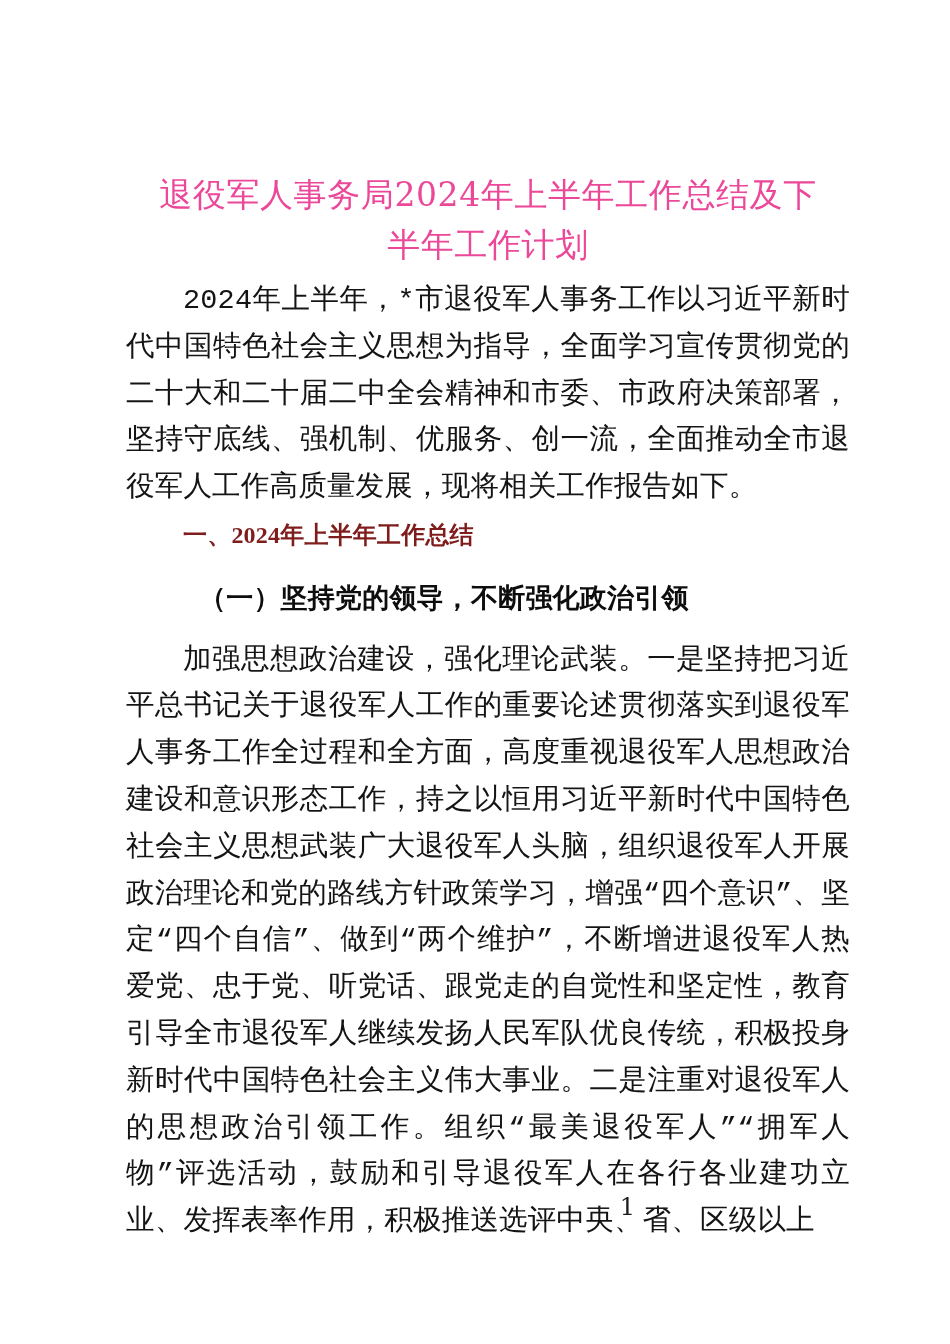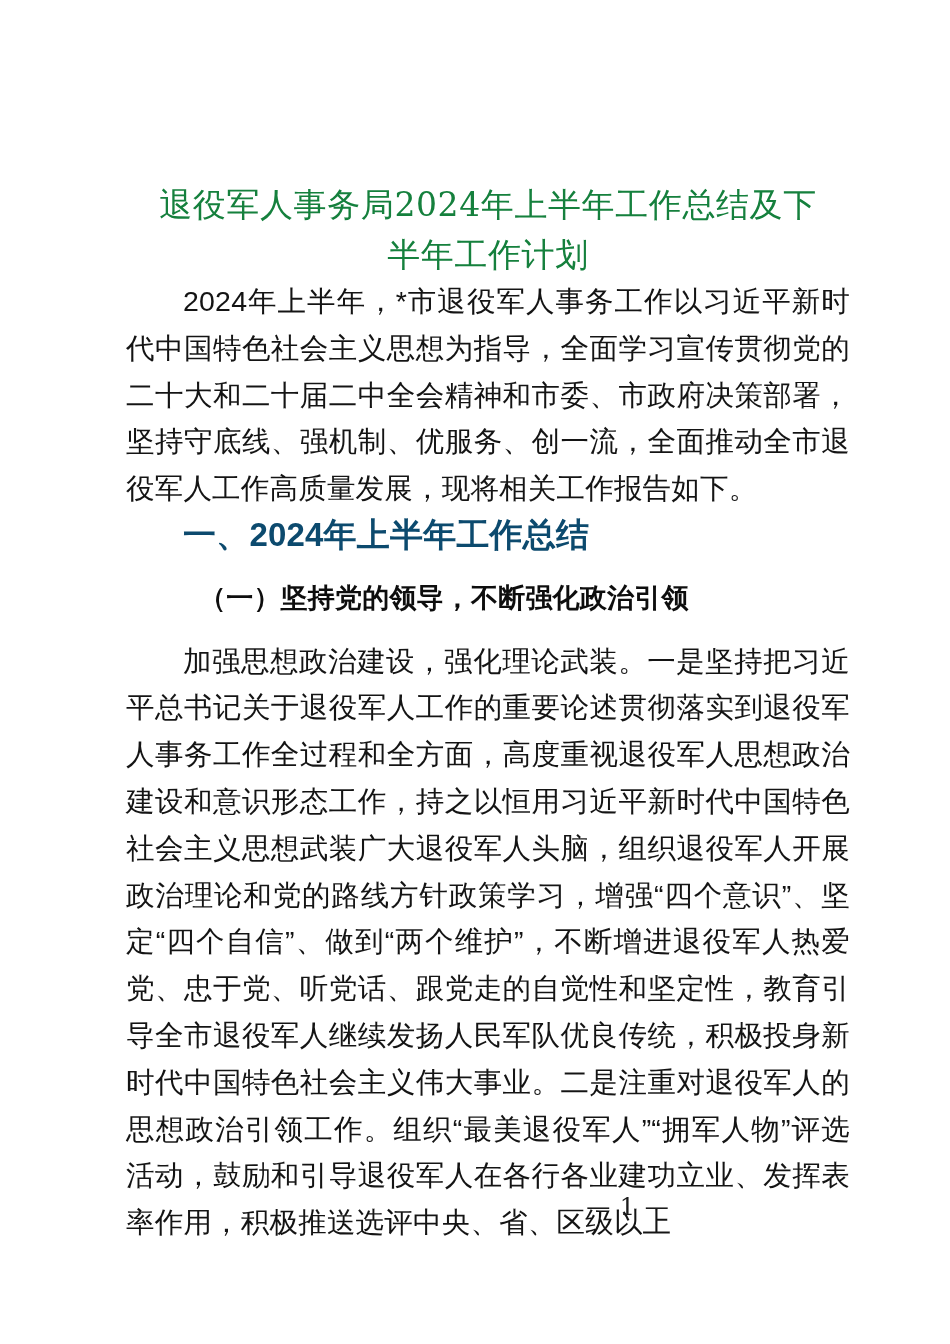--- a/index.html
+++ b/index.html
@@ -28,72 +28,72 @@
 
   .content {
     position: absolute;
     left: 126px;
     top: 0;
     width: 724px;
   }
 
   
   .doc-title {
-    margin: 10px;
+    margin: 0;
     padding: 0;
     text-align: center;
     font-family: "DejaVu Serif", "Liberation Serif", serif;
     font-weight: 400;
     font-size: 33px;
     line-height: 50px;
     letter-spacing: 0.6px;
-    color: #15803d;
+    color: #ec4899;
   }
   .title-block {
     position: absolute;
     top: 170px;
     left: 0;
     width: 724px;
   }
 
   
   .body-block {
     position: absolute;
     top: 278px;
     left: 0;
     width: 724px;
   }
 
   p.para {
     margin: 0;
     padding: 0;
-    font-family: Liberation Sans, sans-serif;
+    font-family: Liberation Mono, monospace;
     font-weight: 400;
     font-size: 28.5px;
     line-height: 46.8px;
     text-align: justify;
     text-align-last: left;
     text-justify: inter-character;
     text-indent: 57px;
     letter-spacing: 0.2px;
     color: #141414;
     word-break: break-all;
   }
 
   
   h2.h-level1 {
     margin: 0;
     padding: 0;
-    font-family: Liberation Sans, sans-serif;
+    font-family: Liberation Serif, serif;
     font-weight: 700;
-    font-size: 33px;
+    font-size: 24px;
     line-height: 46.8px;
     text-indent: 57px;
     letter-spacing: 0.2px;
-    color: #0c4a6e;
+    color: #7f1d1d;
   }
 
   
   h3.h-level2 {
     margin: 16px;
     padding: 0;
     font-family: "DejaVu Serif", "Liberation Serif", serif;
     font-weight: 700;
     font-size: 27px;
     line-height: 46.8px;

